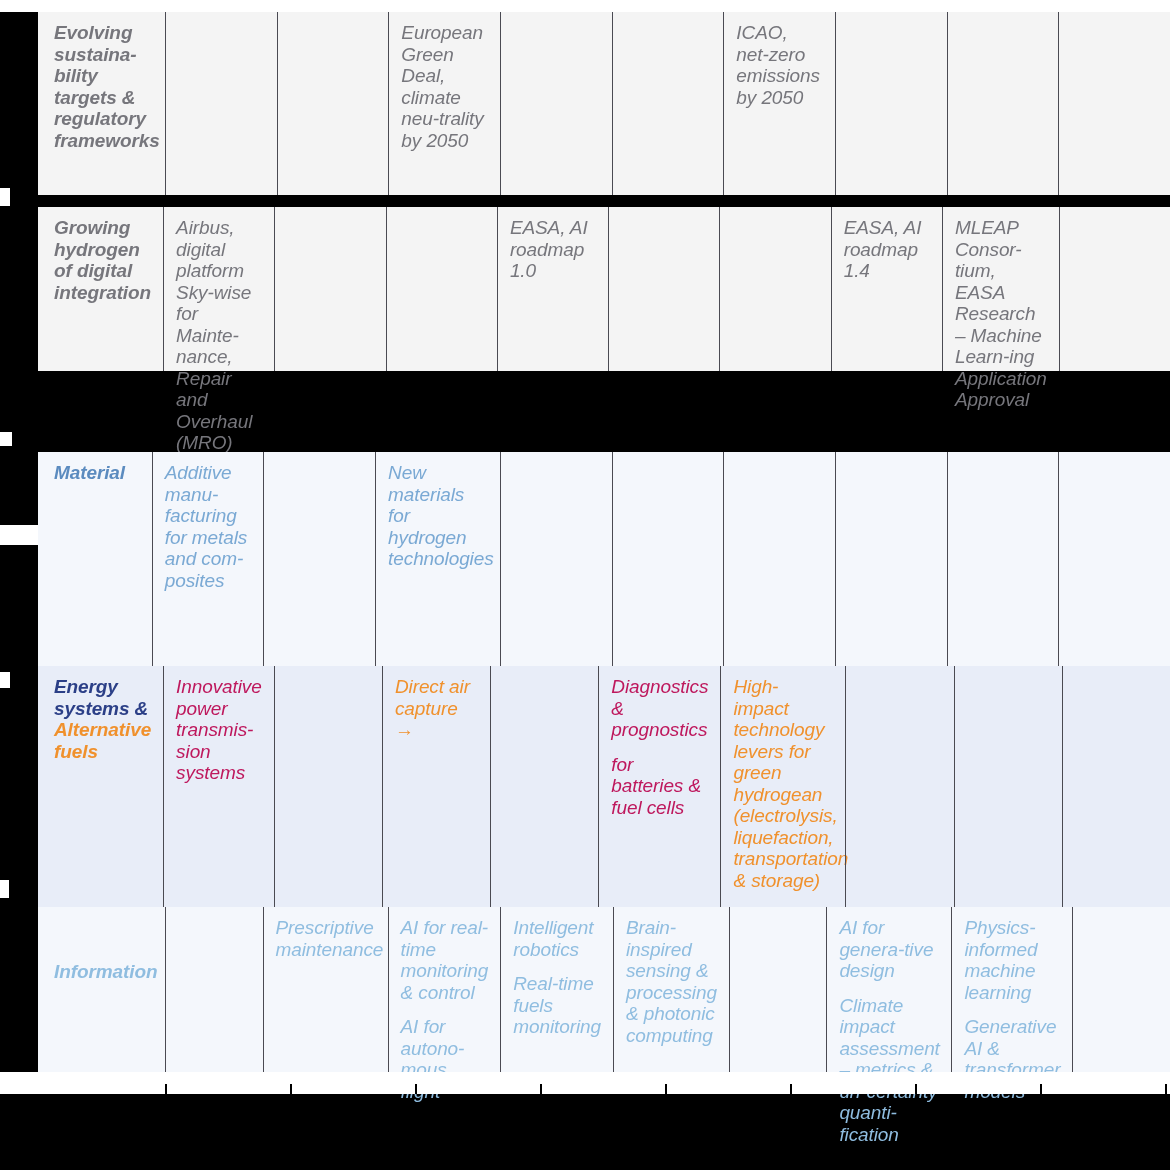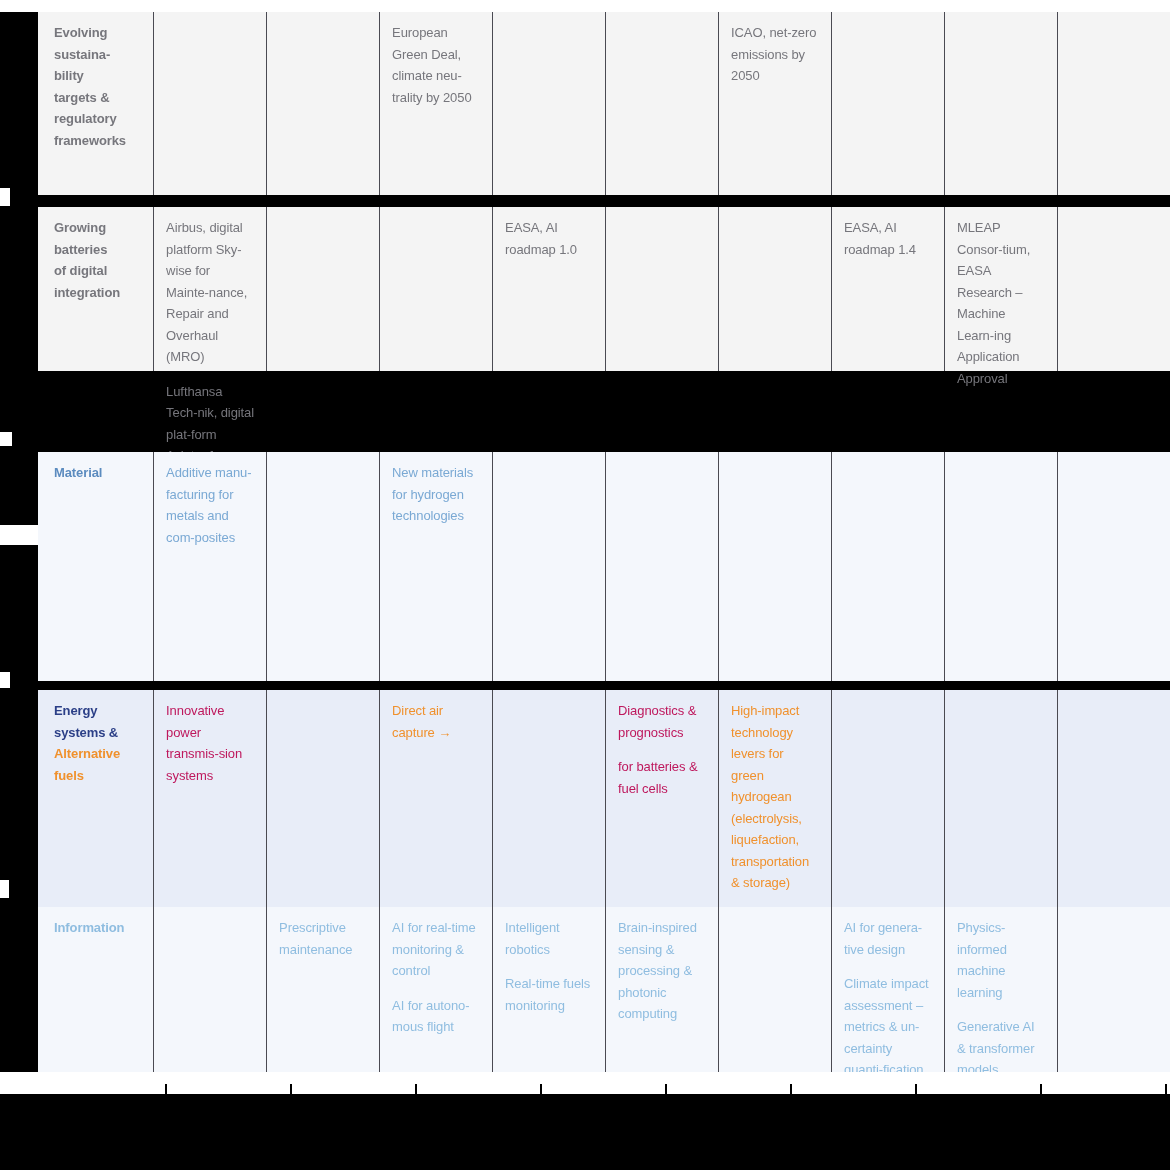--- a/index.html
+++ b/index.html
@@ -51,23 +51,24 @@
     display:flex;
   }
   .row.grey   { background:#f4f4f4; }
   .row.lblue  { background:#f4f7fc; }
   .row.mblue  { background:#e8edf8; }
 
   .cell{
     box-sizing:border-box;
     position:relative;
     padding:10px 12px 8px 12px;
-    font-size:13px;
+    font-size:19px;
     line-height:21.5px;
     letter-spacing:-0.1px;
+    font-style:italic;
   }
   .cell.label{
     width:127px;
     font-weight:bold;
     padding-left:16px;
   }
   .cell.data{
     width:125px;
     border-left:1.5px solid #4a4a52;
   }
@@ -76,21 +77,21 @@
   .cell.data:after{content:"";}
 
   
   .tx-grey   { color:#76767c; }
   .tx-blue   { color:#7aa9d4; }
   .tx-blue2  { color:#8fbde0; }
   .tx-slate  { color:#be185d; }
   .tx-orange { color:#f0912d; }
   .lbl-grey  { color:#76767c; }
   .lbl-blue  { color:#5b8bbf; }
-  .lbl-blue2 { color:#8fbde0; }
+  .lbl-blue2 { color:#8fbde0;margin-top:44px; }
   .lbl-navy  { color:#2b3f87; }
   .lbl-orange{ color:#f0912d; }
 
   .para{ margin:0 0 13px 0; }
   .para:last-child{ margin-bottom:0; }
 
   
   .tickbar{
     position:absolute;left:38px;top:1072px;width:1132px;height:22px;
     background:#ffffff;
@@ -134,21 +135,21 @@
         <div class="cell data tx-grey">
           <p class="para">ICAO, net-zero emissions by 2050</p>
         </div>
         <div class="cell data tx-grey"></div>
         <div class="cell data tx-grey"></div>
         <div class="cell data tx-grey"></div>
       </div>
       <div class="row grey" style="top: 195px; height: 164px;">
         <div class="cell label">
           <div class="lbl-grey">Growing</div>
-          <div class="lbl-grey">batteries</div>
+          <div class="lbl-grey">hydrogen</div>
           <div class="lbl-grey">of digital</div>
           <div class="lbl-grey">integration</div>
         </div>
         <div class="cell data tx-grey">
           <p class="para">Airbus, digital platform Sky-wise for Mainte-nance, Repair and Overhaul (MRO)</p>
           <p class="para">Lufthansa Tech-nik, digital plat-form Aviatar for MRO</p>
         </div>
         <div class="cell data tx-grey"></div>
         <div class="cell data tx-grey"></div>
         <div class="cell data tx-grey">
@@ -175,21 +176,21 @@
         <div class="cell data tx-blue">
           <p class="para">New materials for hydrogen technologies</p>
         </div>
         <div class="cell data tx-blue"></div>
         <div class="cell data tx-blue"></div>
         <div class="cell data tx-blue"></div>
         <div class="cell data tx-blue"></div>
         <div class="cell data tx-blue"></div>
         <div class="cell data tx-blue"></div>
       </div>
-      <div class="row mblue" style="top: 678px; height: 252px;">
+      <div class="row mblue" style="top: 654px; height: 252px;">
         <div class="cell label">
           <div class="lbl-navy">Energy</div>
           <div class="lbl-navy">systems &amp;</div>
           <div class="lbl-orange">Alternative</div>
           <div class="lbl-orange">fuels</div>
         </div>
         <div class="cell data tx-slate">
           <p class="para">Innovative power transmis-sion systems</p>
         </div>
         <div class="cell data tx-slate"></div>

